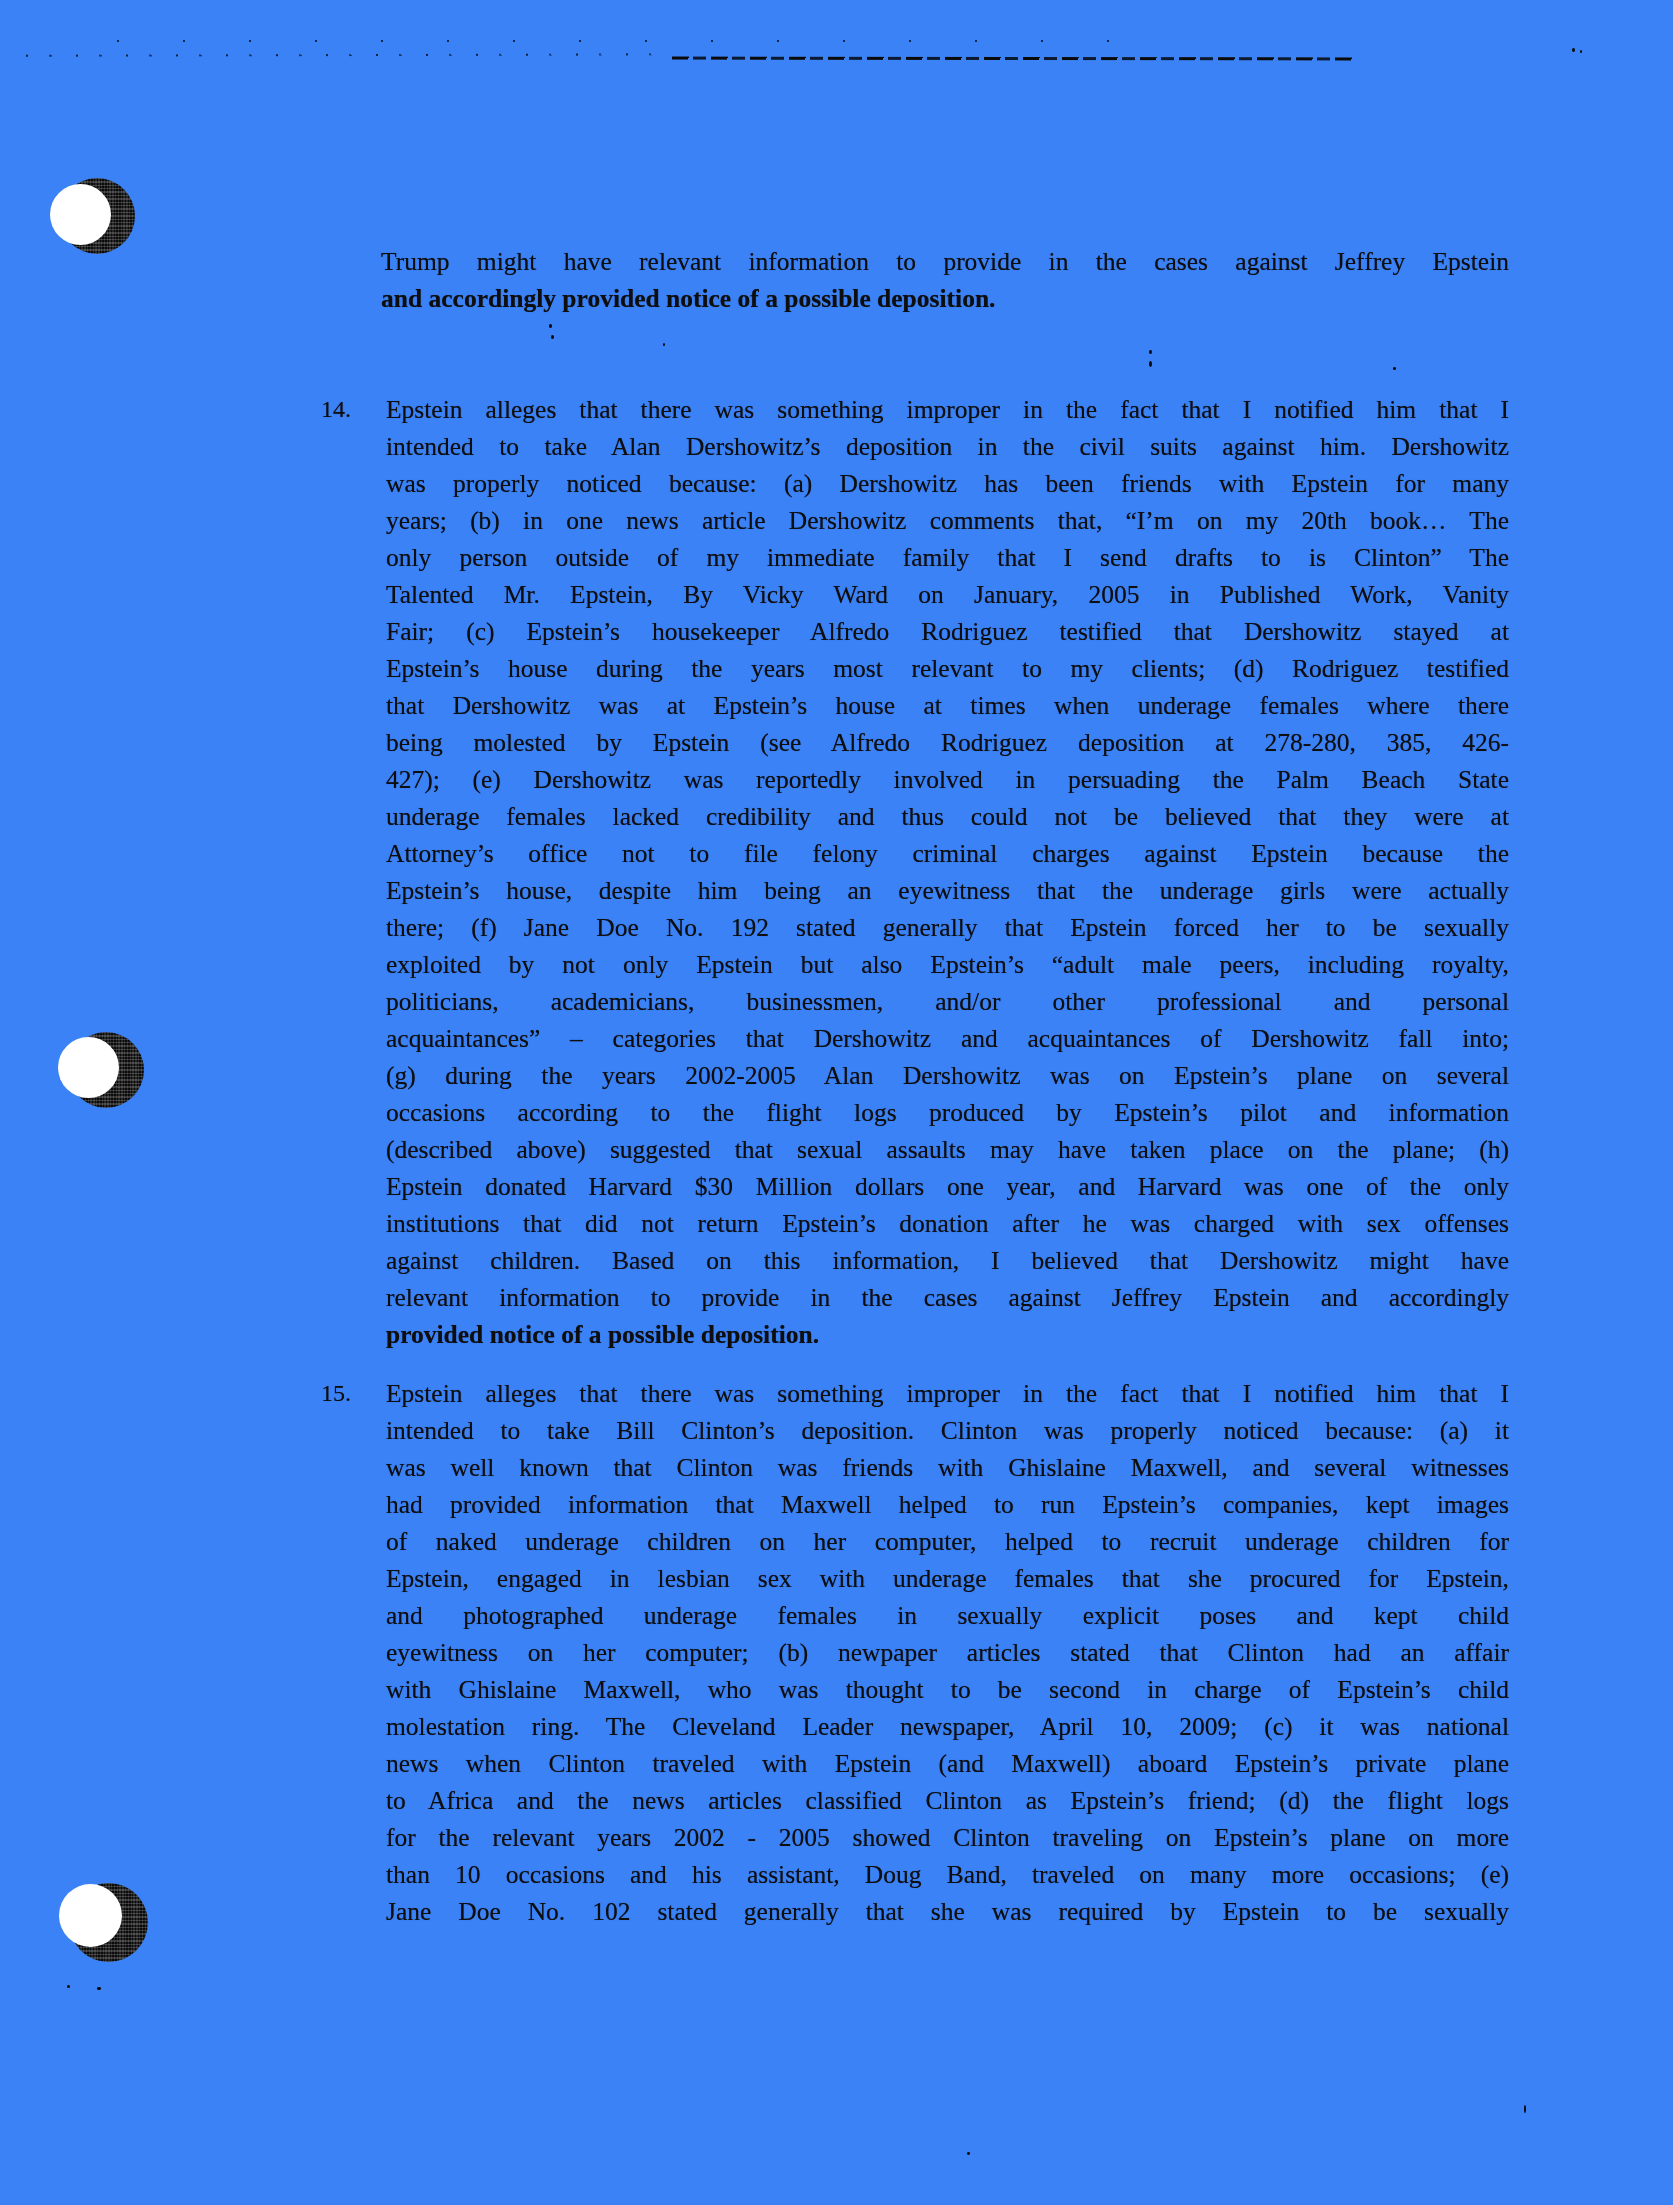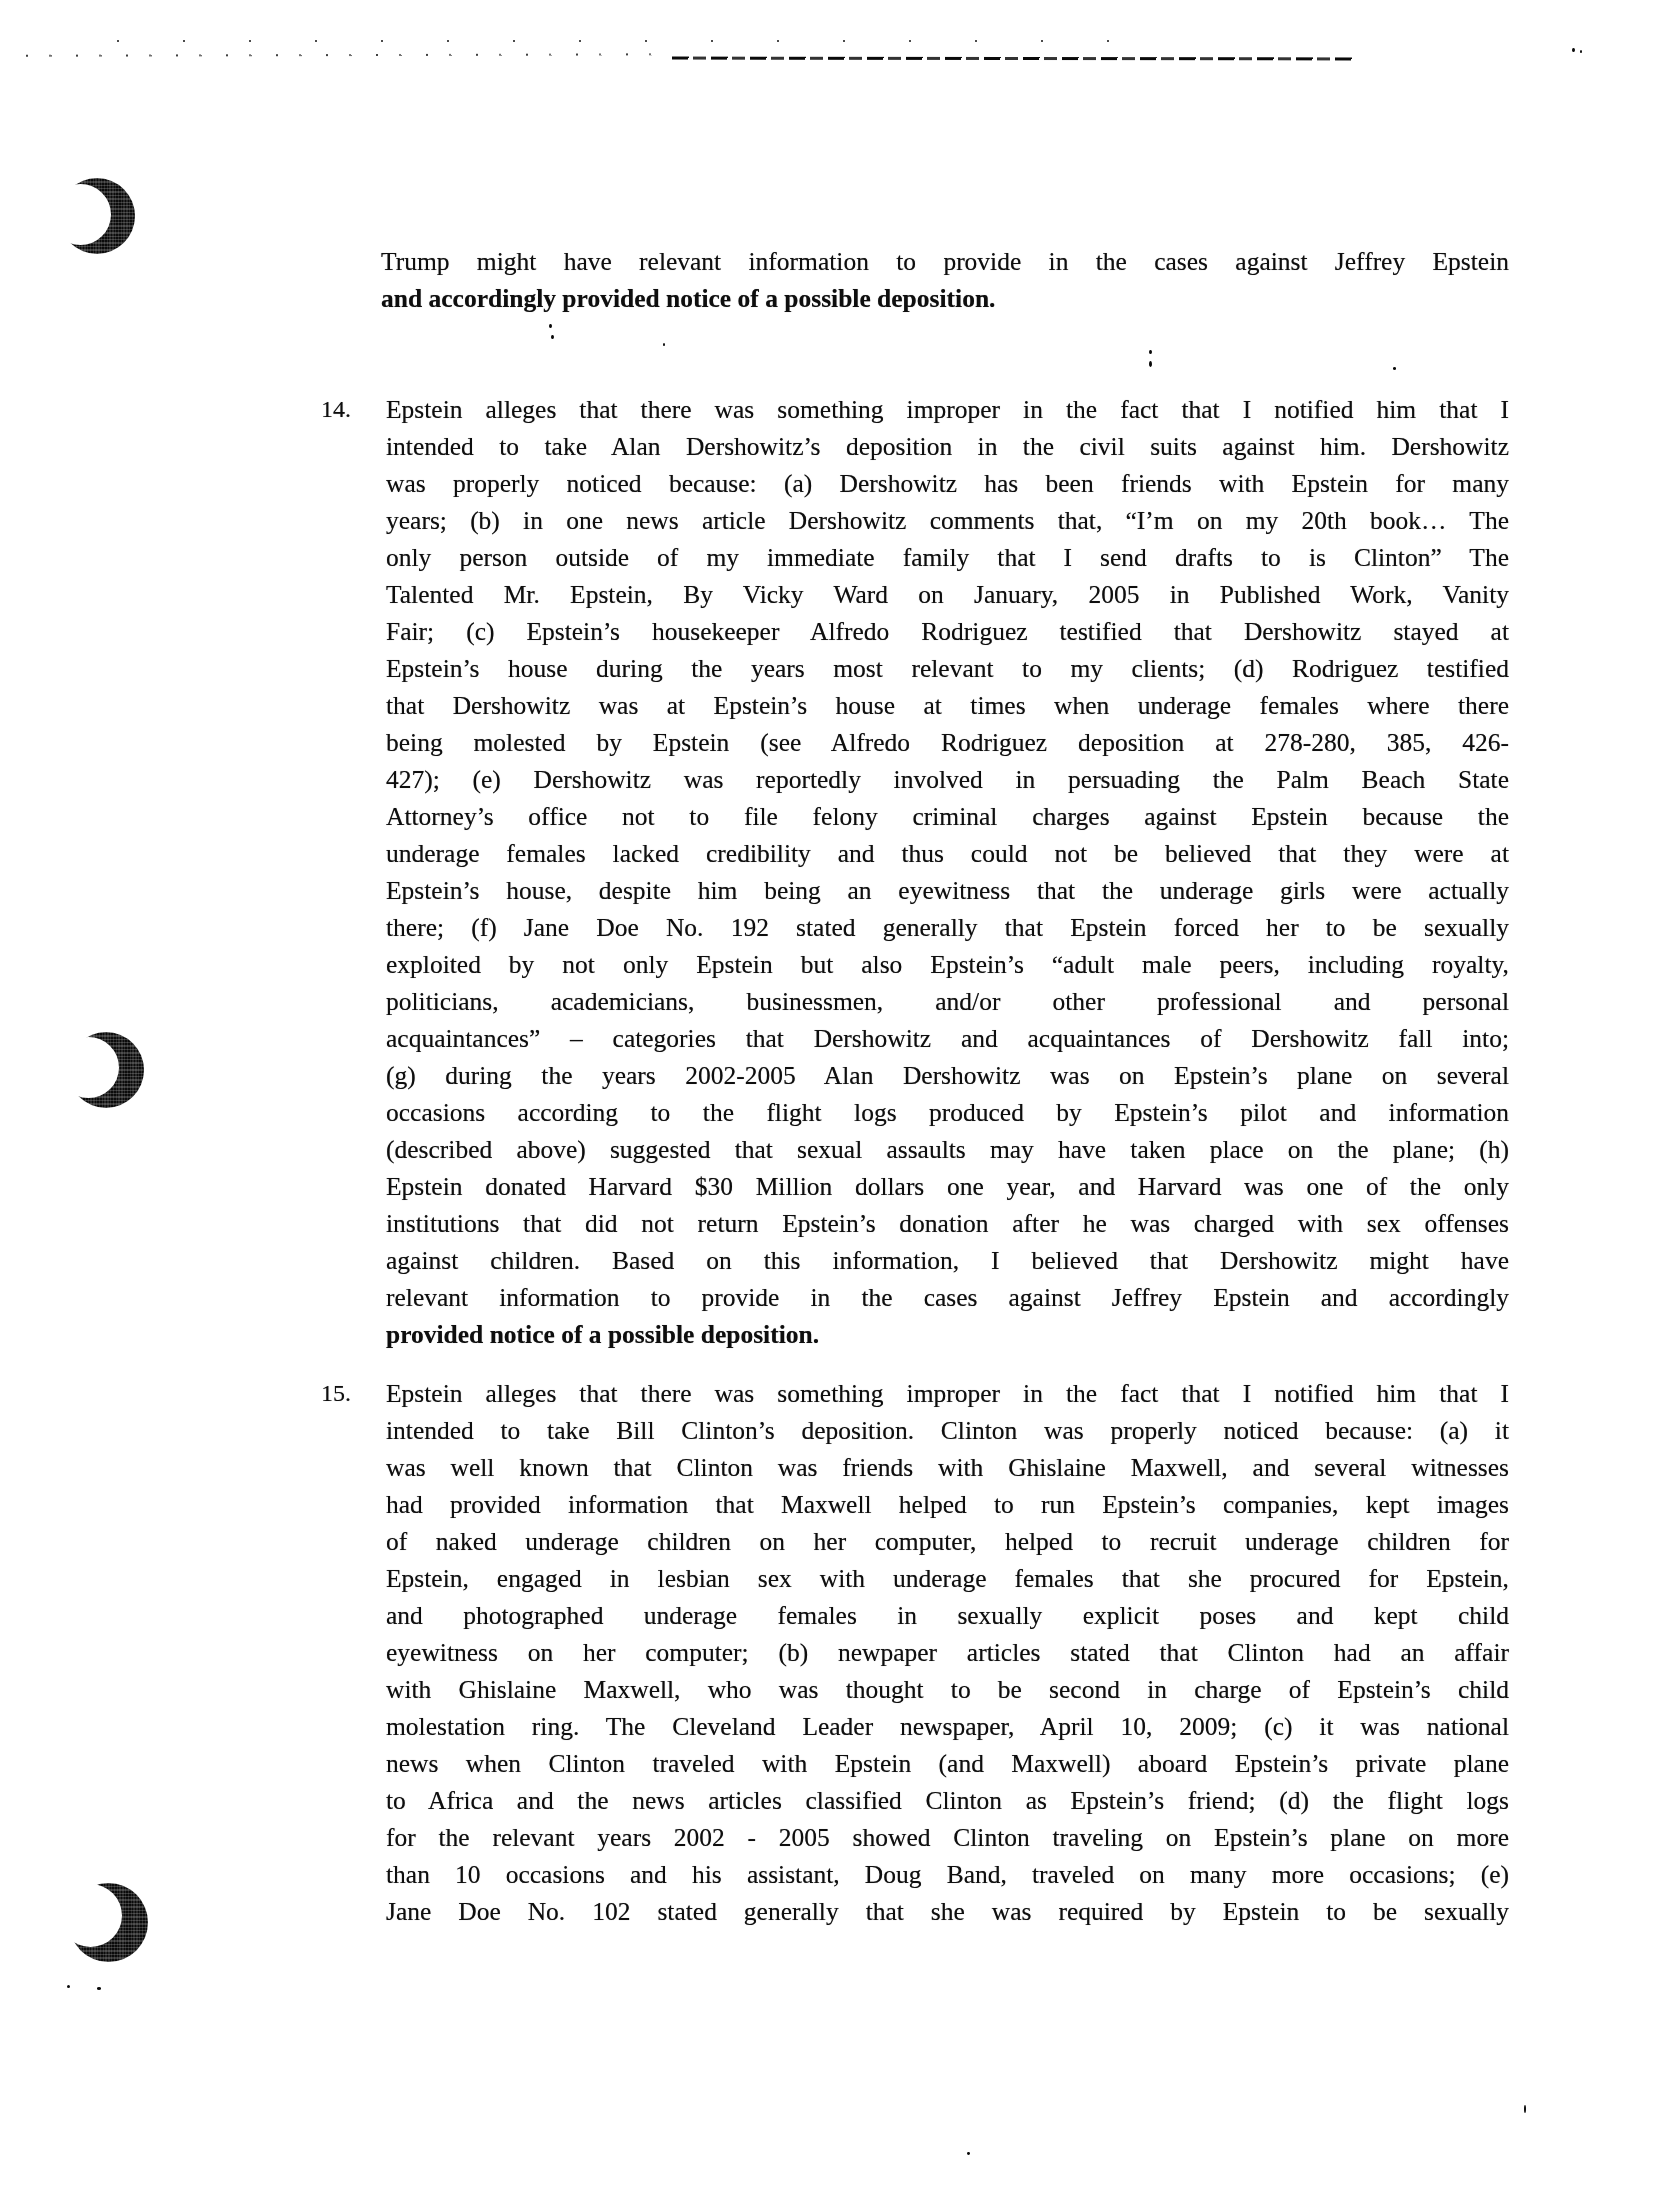--- a/index.html
+++ b/index.html
@@ -1,19 +1,19 @@
 <!DOCTYPE html>
 <html style="font-size:11px"><head>
 <meta charset="utf-8">
 <style>
   html,body { margin:0; padding:0; background:#e8e8e8; }
   .page {
     position:relative;
     width:1674px; height:2205px;
-    background:#ffffff;
+    background:#3b82f6;
     overflow:hidden;
     font-family:"Liberation Serif","DejaVu Serif",serif;
     color:#0e0e0e;
   }
   
   .textblock { position:absolute; }
   .jline {
     width:100%;
     height:37px; line-height:37px;
     font-size:25.5px;
@@ -112,22 +112,22 @@
         <div class="jline">intended to take Alan Dershowitz’s deposition in the civil suits against him.  Dershowitz</div>
         <div class="jline">was properly noticed because: (a) Dershowitz has been friends with Epstein for many</div>
         <div class="jline">years; (b) in one news article Dershowitz comments that, “I’m on my 20th book… The</div>
         <div class="jline">only person outside of my immediate family that I send drafts to is Clinton” The</div>
         <div class="jline">Talented Mr. Epstein, By Vicky Ward on January, 2005 in Published Work, Vanity</div>
         <div class="jline">Fair; (c) Epstein’s housekeeper Alfredo Rodriguez testified that Dershowitz stayed at</div>
         <div class="jline">Epstein’s house during the years most relevant to my clients; (d) Rodriguez testified</div>
         <div class="jline">that Dershowitz was at Epstein’s house at times when underage females where there</div>
         <div class="jline">being molested by Epstein (see Alfredo Rodriguez deposition at 278-280, 385, 426-</div>
         <div class="jline">427); (e) Dershowitz was reportedly involved in persuading the Palm Beach State</div>
+        <div class="jline">underage females lacked credibility and thus could not be believed that they were at</div>
         <div class="jline">Attorney’s office not to file felony criminal charges against Epstein because the</div>
-        <div class="jline">underage females lacked credibility and thus could not be believed that they were at</div>
         <div class="jline">Epstein’s house, despite him being an eyewitness that the underage girls were actually</div>
         <div class="jline">there; (f) Jane Doe No. 192 stated generally that Epstein forced her to be sexually</div>
         <div class="jline">exploited by not only Epstein but also Epstein’s “adult male peers, including royalty,</div>
         <div class="jline">politicians, academicians, businessmen, and/or other professional and personal</div>
         <div class="jline">acquaintances” – categories that Dershowitz and acquaintances of Dershowitz fall into;</div>
         <div class="jline">(g) during the years 2002-2005 Alan Dershowitz was on Epstein’s plane on several</div>
         <div class="jline">occasions according to the flight logs produced by Epstein’s pilot and information</div>
         <div class="jline">(described above) suggested that sexual assaults may have taken place on the plane; (h)</div>
         <div class="jline">Epstein donated Harvard $30 Million dollars one year, and Harvard was one of the only</div>
         <div class="jline">institutions that did not return Epstein’s donation after he was charged with sex offenses</div>

